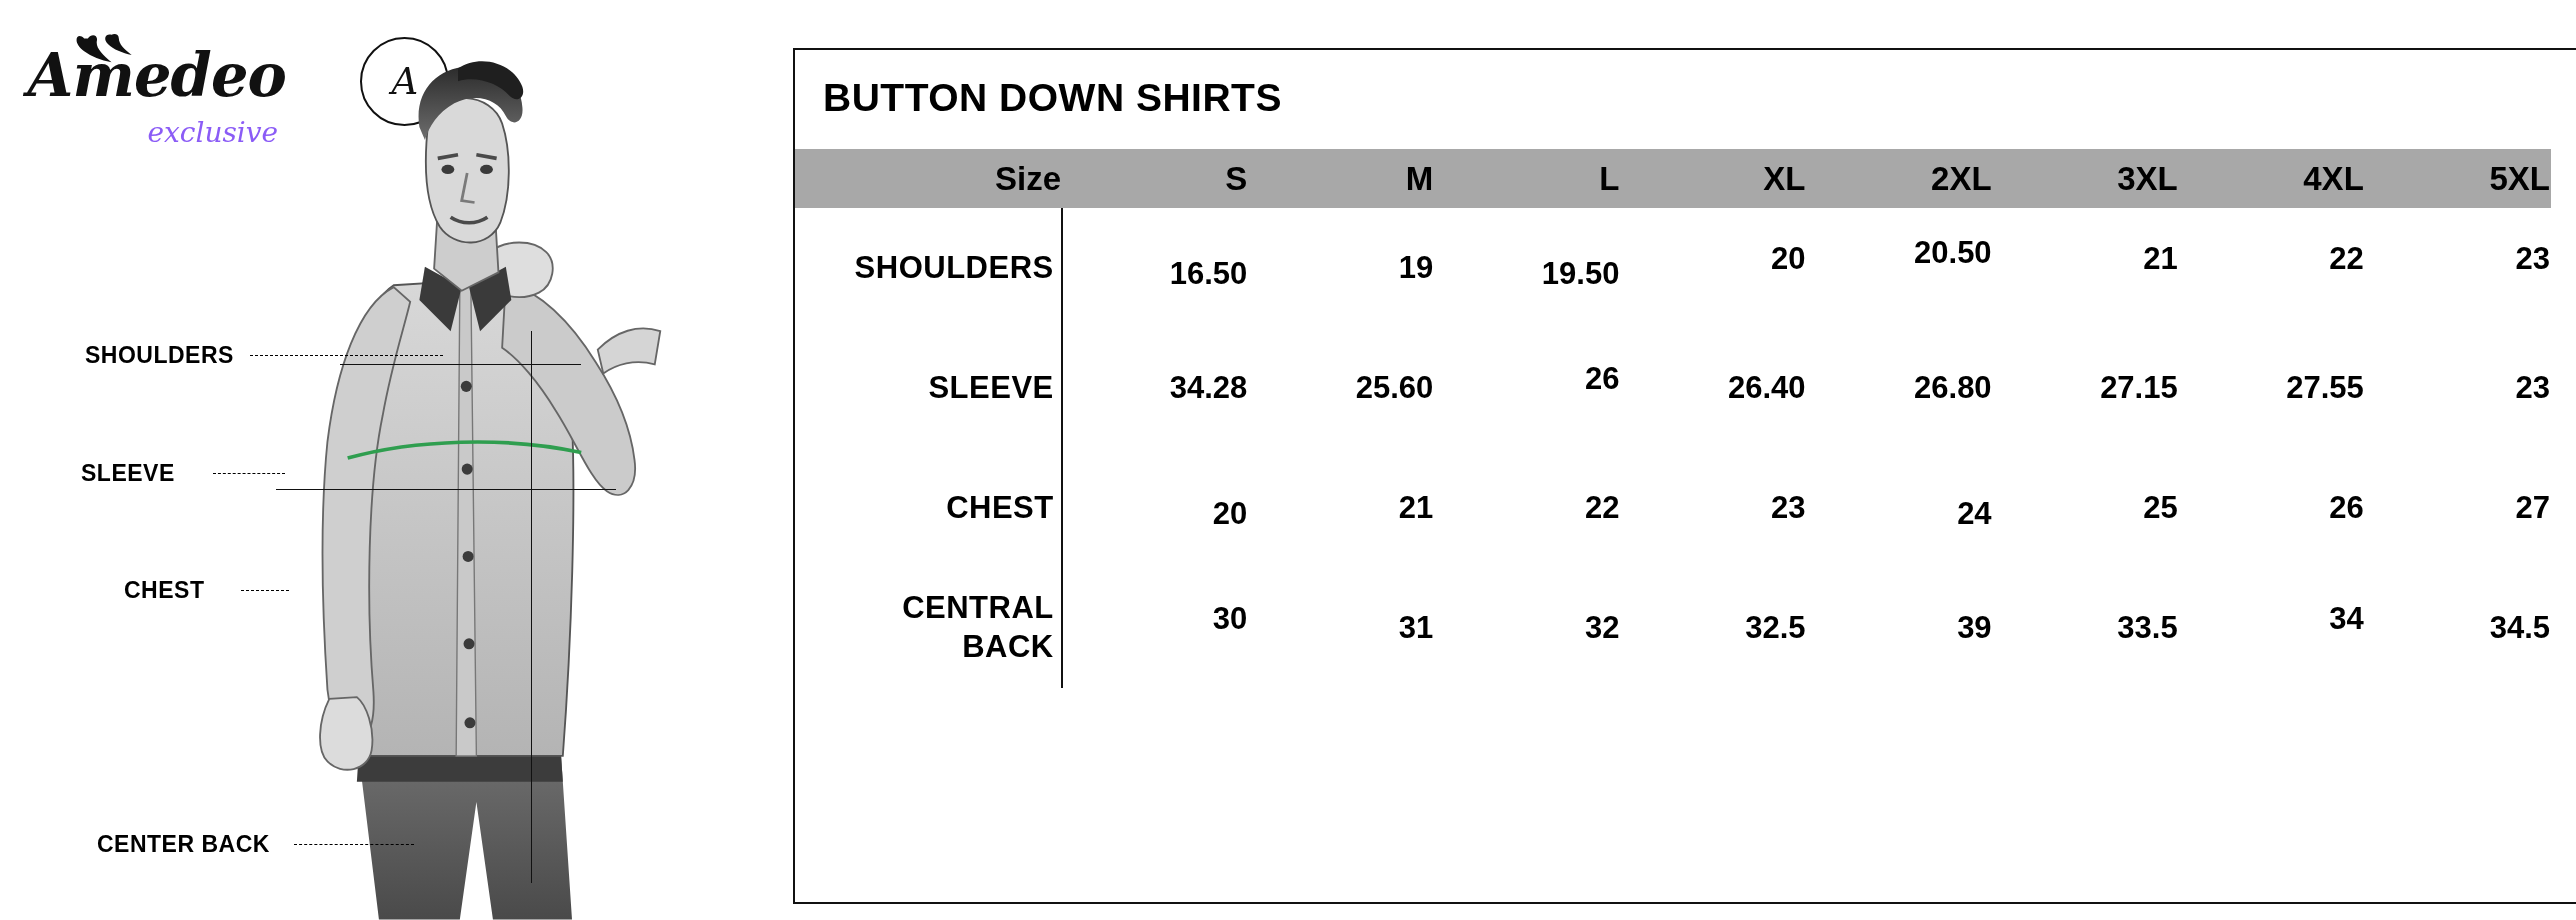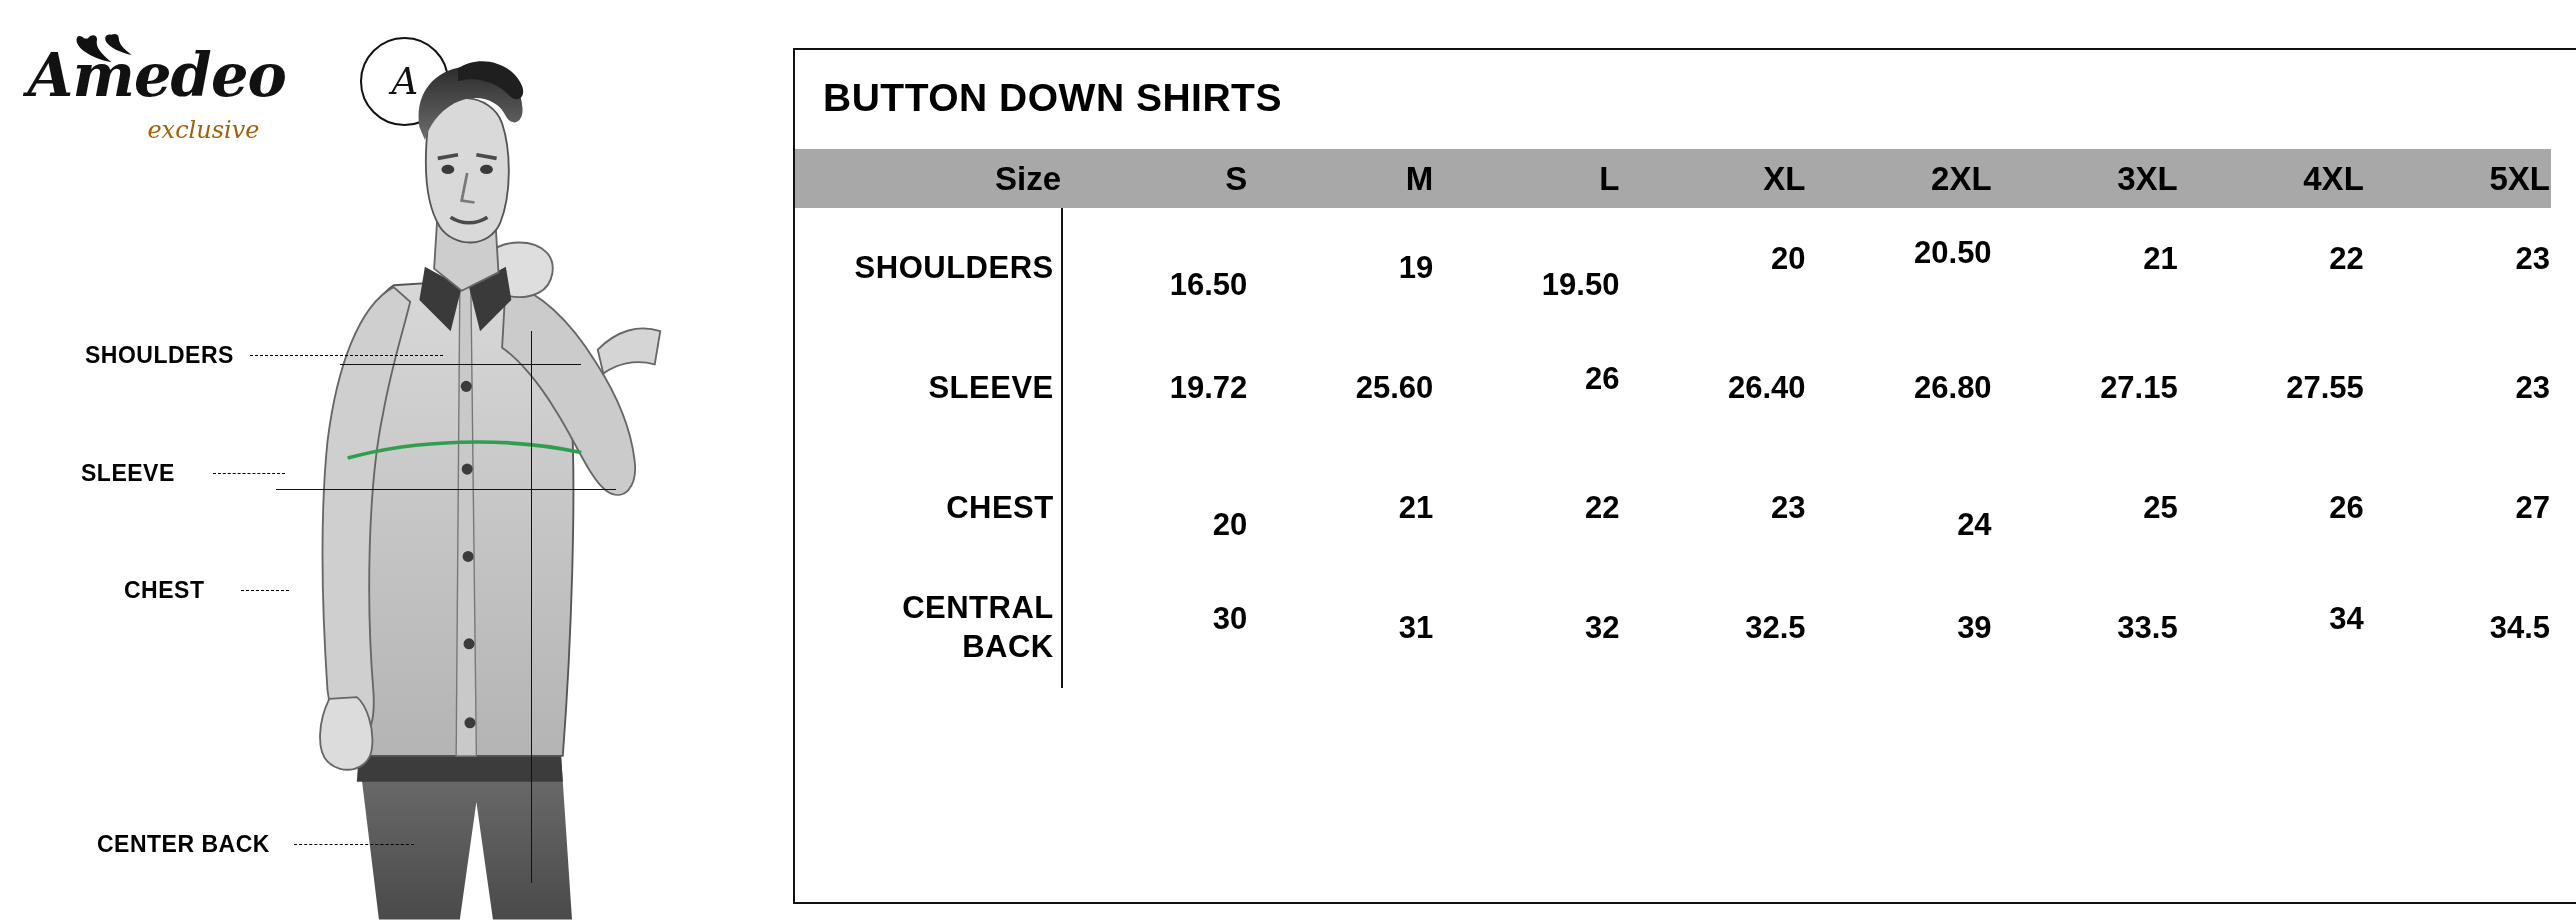--- a/index.html
+++ b/index.html
@@ -49,22 +49,22 @@
     font-weight: 700;
     color: #111;
     letter-spacing: -0.9px;
   }
   .logo-sub {
     position: absolute;
     left: 129px;
     top: 99px;
     font-family: "DejaVu Serif", serif;
     font-style: italic;
-    font-size: 24px;
-    color: #a16207;
+    font-size: 28px;
+    color: #8b5cf6;
   }
   .logo-heart {
     position: absolute;
     left: 57px;
     top: 16.6px;
     width: 64px;
     height: 31px;
   }
   .logo-badge {
     position: absolute;
@@ -193,21 +193,21 @@
     letter-spacing: 0.5px;
     border-right: 2.8px solid #111;
     padding-right: 7.4px;
   }
   tbody td.row-label .two-line {
     display: block;
     line-height: 1.25;
   }
   
   .v-up   { position: relative; top: -9.2px; }
-  .v-dn   { position: relative; top: 17px; }
+  .v-dn   { position: relative; top: 6px; }
   .v-up2  { position: relative; top: -14.7px; }
 </style>
 </head>
 <body>
 
 <div class="page">
 
   <div class="left-panel">
 
     <div class="logo">
@@ -360,21 +360,21 @@
           <td><span class="v-dn">19.50</span></td>
           <td><span class="v-up">20</span></td>
           <td><span class="v-up2">20.50</span></td>
           <td><span class="v-up">21</span></td>
           <td><span class="v-up">22</span></td>
           <td><span class="v-up">23</span></td>
         </tr>
 
         <tr>
           <td class="row-label">SLEEVE</td>
-          <td><span>19.72</span></td>
+          <td><span>34.28</span></td>
           <td><span>25.60</span></td>
           <td><span class="v-up">26</span></td>
           <td><span>26.40</span></td>
           <td><span>26.80</span></td>
           <td><span>27.15</span></td>
           <td><span>27.55</span></td>
           <td><span>23</span></td>
         </tr>
 
         <tr>

